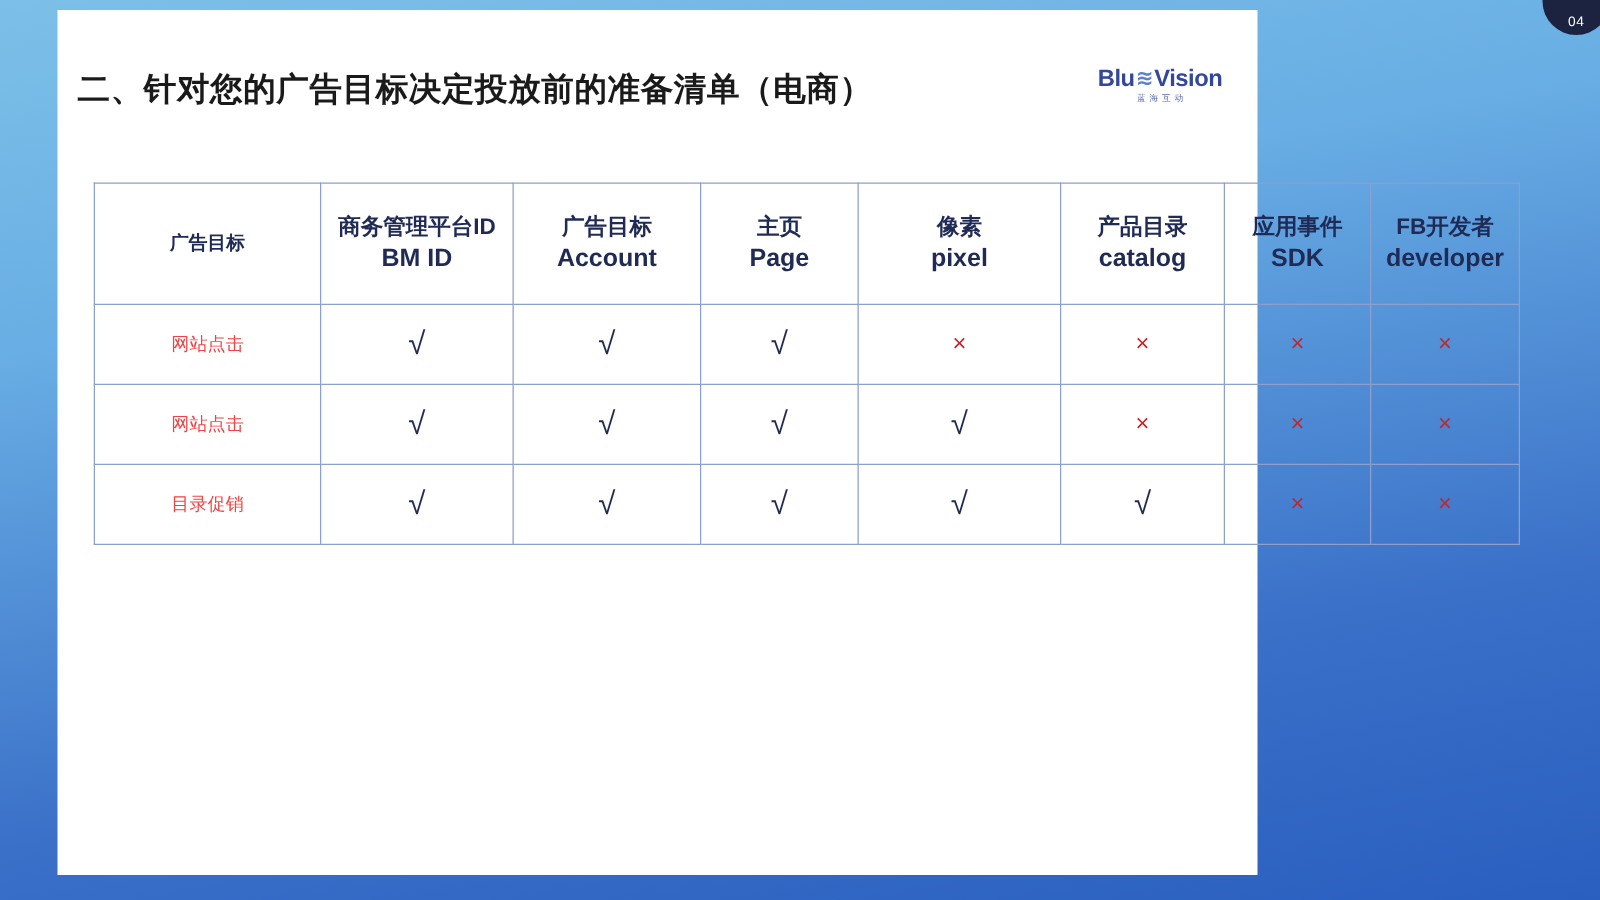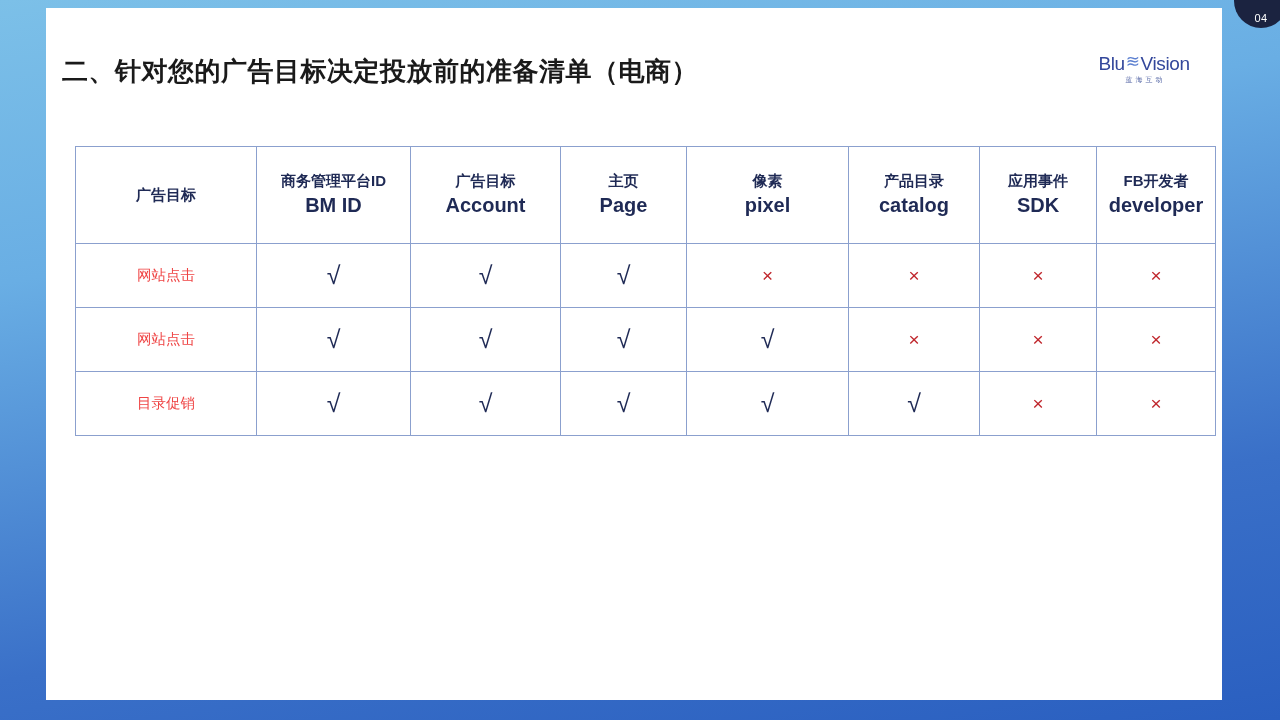--- a/index.html
+++ b/index.html
@@ -24,21 +24,21 @@
     font-size:11px;
     display:flex; align-items:flex-end; justify-content:center;
     padding-bottom:4px;
     letter-spacing:.5px;
     z-index:3;
   }
   
   #card {
     position:absolute;
     left:46px; top:8px;
-    width:1176px; height:692px;
+    width:960px; height:692px;
     background:#ffffff;
     z-index:2;
   }
 
   
   #header {
     position:absolute; left:0; top:0; width:100%; height:120px;
   }
   #page-title {
     position:absolute;
@@ -51,25 +51,26 @@
   }
   #logo {
     position:absolute;
     right:24px; top:46px;
     width:108px;
     text-align:center;
     user-select:none;
   }
   #logo-wordmark {
     font-size:19px;
-    font-weight:normal;
+    font-weight:bold;
     color:#33479b;
     letter-spacing:-.4px;
     line-height:1;
     display:flex;
+    align-items:center;
     justify-content:center;
     white-space:nowrap;
   }
   #logo-wave {
     display:inline-block;
     margin:0 1px;
     color:#5b7fd0;
     font-size:17px;
     transform:translateY(-1px);
   }
@@ -96,21 +97,21 @@
     vertical-align:middle;
     padding:0;
   }
   #matrix thead th {
     height:97px;
     color:#1f2a55;
     font-weight:bold;
     line-height:1.35;
     font-size:14.5px;
   }
-  #matrix thead th .cn { display:block; font-size:15px; }
+  #matrix thead th .cn { display:block; font-size:18px; }
   #matrix thead th .en { display:block; font-size:20px; }
   #matrix thead th.goal-head .cn { font-size:15px; }
   #matrix tbody td { height:64px; }
   .row-label {
     color:#ef4444;
     font-size:14.5px;
     font-weight:normal;
   }
   .mark { font-size:22px; line-height:1; font-weight:normal; }
   .mark.yes { color:#1f2a55; font-size:25px; }

